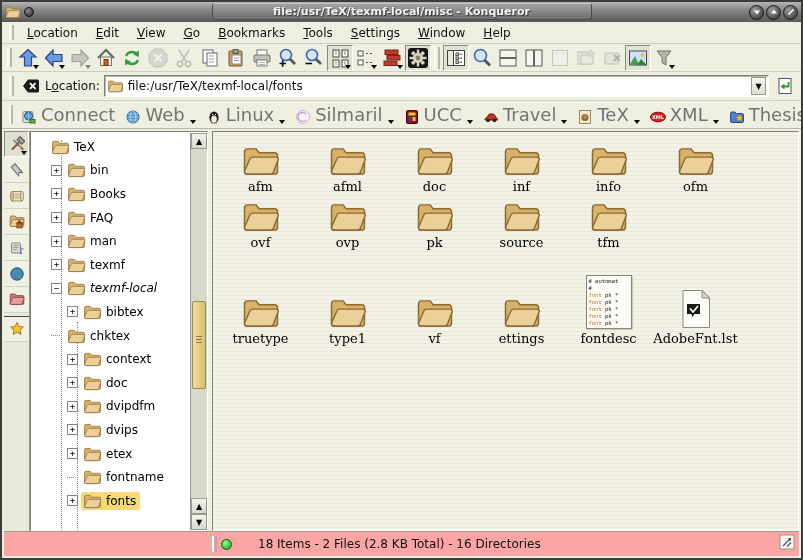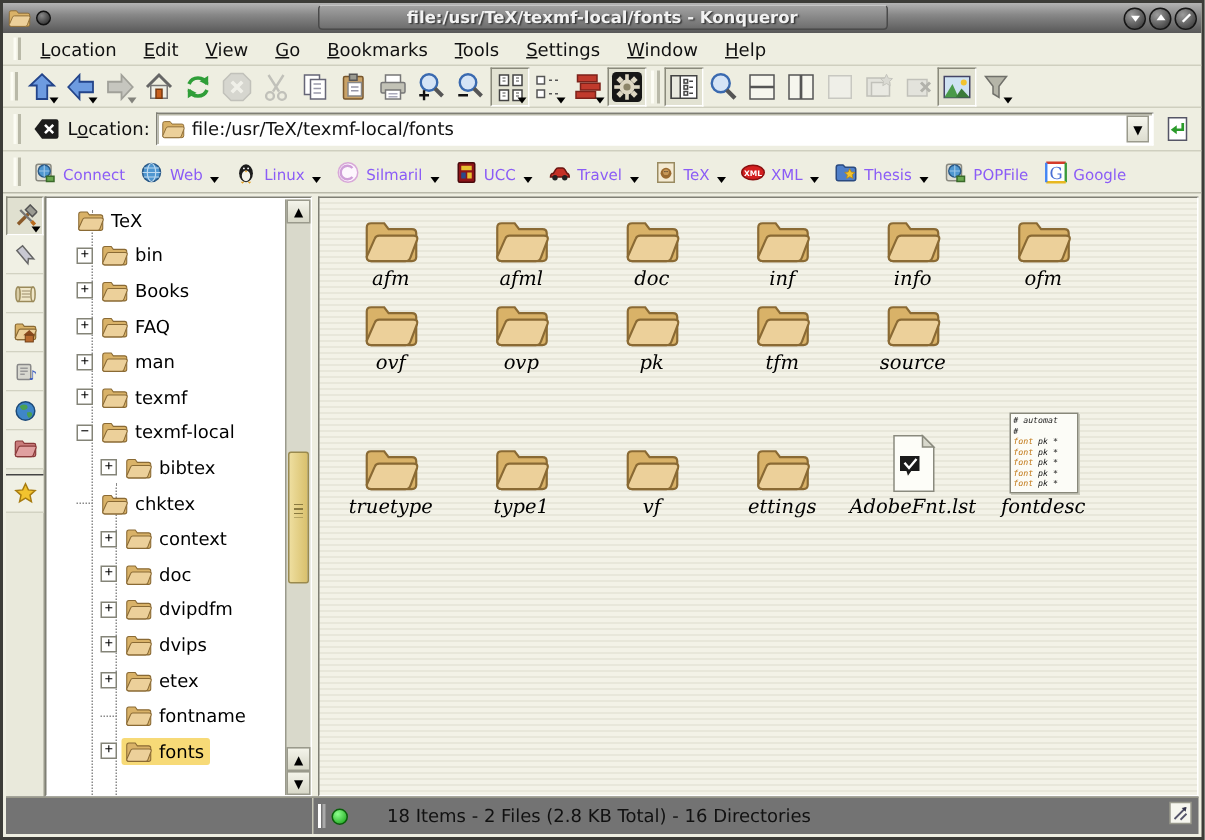--- a/index.html
+++ b/index.html
@@ -29,60 +29,60 @@
 
   .locationbar{height:29px;display:flex;align-items:center;padding:0 4px;border-bottom:1px solid #cfcfbf;gap:4px;}
   .loc-label{font-size:12px;color:#111;white-space:nowrap;}
   .combo{flex:1;height:22px;background:#fff;border:1px solid #7f7f74;border-bottom-color:#fff;border-right-color:#fff;box-shadow:inset 1px 1px 0 #b9b9aa;display:flex;align-items:center;padding:0 2px;gap:4px;}
   .combo-text{font-size:12px;color:#111;flex:1;white-space:nowrap;overflow:hidden;}
   .combo-arrow{width:15px;height:18px;background:linear-gradient(180deg,#f6f6ee,#ddddd0);border:1px solid #9a9a8c;display:flex;align-items:center;justify-content:center;font-size:8px;color:#000;}
   .go-btn{width:24px;height:24px;display:flex;align-items:center;justify-content:center;}
 
   .bookmarkbar{height:28px;display:flex;align-items:center;padding:0 4px;border-bottom:1px solid #b9b9aa;}
   .bm{display:flex;align-items:flex-end;gap:4px;padding:2px 5px;position:relative;}
-  .bm-label{font-size:10px;color:#8b5cf6;white-space:nowrap;}
+  .bm-label{font-size:18px;color:#737373;white-space:nowrap;}
   .bm .caret{position:static;border-top-color:#000;margin-left:1px;margin-bottom:1px;}
 
   
   .main{position:absolute;top:129px;bottom:27px;left:2px;right:2px;display:flex;}
   .side-strip{width:26px;background:#e9e9db;border-right:1px solid #9a9a8c;display:flex;flex-direction:column;}
   .strip-btn{position:relative;height:26px;display:flex;align-items:center;justify-content:center;border-bottom:1px solid #d2d2c2;background:#f0f0e4;}
   .strip-btn.active{background:#e0e0d0;border:1px solid;border-color:#8a8a7c #fff #fff #8a8a7c;}
   .strip-btn.gap{margin-top:3px;border-top:1px solid #444;}
   .tree-panel{width:178px;position:relative;background:#fff;border:1px solid #7f7f74;border-bottom-color:#fff;border-right-color:#fff;}
   .tree-rows{position:absolute;top:1px;left:0;right:17px;bottom:0;overflow:hidden;padding-top:2px;}
   .spine{position:absolute;border-left:1px dotted #8a8a8a;width:0;}
   .tree-row{height:23.6px;display:flex;align-items:center;font-size:12px;color:#000;position:relative;}
   .expander{width:11px;height:11px;border:1px solid #848478;background:#fff;display:flex;align-items:center;justify-content:center;font-size:9px;line-height:9px;font-family:"DejaVu Sans Mono",monospace;flex:none;margin-right:3px;}
   .exp-none{width:11px;height:0;border-top:1px dotted #8a8a8a;margin-right:3px;flex:none;}
   .tree-sel{display:flex;align-items:center;gap:4px;padding:1px 4px 1px 2px;border-radius:2px;}
   .tree-row.selected .tree-sel{background:#f7da77;}
-  .tree-row.italic .tree-label{}
+  .tree-row.italic .tree-label{font-style:italic;}
   .tree-label{white-space:nowrap;}
 
   
   .vscroll{position:absolute;top:1px;right:0;bottom:0;width:17px;background:#d9d9cb;border-left:1px solid #9a9a8c;}
   .sb-btn{position:absolute;left:0;right:0;height:16px;background:linear-gradient(180deg,#f4f4ea,#d8d8c8);border:1px solid #9a9a8c;display:flex;align-items:center;justify-content:center;font-size:8px;color:#000;}
   .sb-thumb{position:absolute;left:1px;right:1px;background:linear-gradient(90deg,#eede9f,#d9c06c);border:1px solid #9a8a4e;border-radius:2px;}
   .sb-thumb::after{content:"";position:absolute;left:3px;right:3px;top:40%;height:9px;background:repeating-linear-gradient(180deg,#8a7a40 0 1px,transparent 1px 3px);}
 
   .splitter{width:4px;background:#eeeee1;}
-  .icon-view{flex:1;border:1px solid #7f7f74;border-bottom-color:#fff;border-right-color:#fff;background:repeating-linear-gradient(180deg,#f3f2e7 0 3px,#e8e7da 3px 4px);overflow:hidden;padding:8px 0 0 4px;font-style:italic;}
+  .icon-view{flex:1;border:1px solid #7f7f74;border-bottom-color:#fff;border-right-color:#fff;background:repeating-linear-gradient(180deg,#f3f2e7 0 3px,#e8e7da 3px 4px);overflow:hidden;padding:8px 0 0 4px;}
   .grid-row{display:flex;}
   .cell{width:87px;display:flex;flex-direction:column;align-items:center;justify-content:flex-end;}
   .row-a .cell{height:54px;}
   .row-b .cell{height:56px;}
   .row-c .cell{height:96px;}
   .cell-label{font-family:"DejaVu Serif","Liberation Serif",serif;font-size:13px;color:#000;margin-top:2px;white-space:nowrap;}
   .file-text-icon{width:46px;height:54px;background:#fcfcf7;border:1px solid #88887a;box-shadow:1px 1px 0 #c9c9ba;padding:2px 1px 0 2px;overflow:hidden;}
   .pl{font-family:"DejaVu Sans Mono","Liberation Mono",monospace;font-size:5.5px;line-height:7px;color:#1a1a1a;white-space:nowrap;}
   .pl b{color:#c07614;font-weight:normal;}
 
   
-  .statusbar{position:absolute;left:2px;right:2px;bottom:2px;height:25px;background:#737373;border-top:1px solid #9a9a8c;display:flex;align-items:center;}
+  .statusbar{position:absolute;left:2px;right:2px;bottom:2px;height:25px;background:#fca5a5;border-top:1px solid #9a9a8c;display:flex;align-items:center;}
   .status-left{width:205px;height:100%;border-right:1px solid #c6c6b6;}
   .status-handle{width:5px;height:16px;margin:0 4px 0 3px;border-left:2px solid #fff;border-right:2px solid #aaa;}
   .led{width:11px;height:11px;border-radius:50%;background:radial-gradient(circle at 35% 30%,#8dff8d,#12a012);border:1px solid #0a600a;margin-right:26px;}
   .status-text{font-size:12px;color:#111;}
   .resize-grip{margin-left:auto;margin-right:4px;}
 </style>
 </head>
 <body>
 
 <div class="window">
@@ -91,21 +91,21 @@
     <div class="tb-left">
       <span style="display:flex;">
           <svg width="16" height="14" viewBox="0 0 40 34">
             <path d="M3 8 Q3 5 6 5 L15 5 L18 9 L34 9 Q37 9 37 12 L37 28 Q37 31 34 31 L6 31 Q3 31 3 28 Z" fill="#d9b268" stroke="#8a6a34" stroke-width="1.5"></path>
             <path d="M3 28 L8.5 15.5 Q9.3 13.5 11.5 13.5 L35 13.5 Q38.5 13.5 37.5 16.5 L33 28.5 Q32.2 31 29.5 31 L6 31 Q3 31 3 28 Z" fill="#ecd09a" stroke="#8a6a34" stroke-width="1.5"></path>
           </svg>
         </span>
       <span class="tb-sticky"></span>
     </div>
     <div class="tb-capsule">
-      <span class="tb-title">file:/usr/TeX/texmf-local/fonts - Konqueror</span>
+      <span class="tb-title">file:/usr/TeX/texmf-local/misc - Konqueror</span>
     </div>
     <div class="tb-buttons">
       <span class="tb-btn">
           <svg width="8" height="8" viewBox="0 0 8 8">
             <path d="M1 2.5 L7 2.5 L4 6.5 Z" fill="#fff"></path>
           </svg>
         </span>
       <span class="tb-btn">
           <svg width="8" height="8" viewBox="0 0 8 8">
             <path d="M1 5.5 L7 5.5 L4 1.5 Z" fill="#fff"></path>
@@ -909,31 +909,31 @@
             </span>
             <div class="cell-label">pk</div>
           </div>
           <div class="cell">
             <span style="display: flex;">
               <svg width="40" height="33" viewBox="0 0 40 34">
                 <path d="M3 8 Q3 5 6 5 L15 5 L18 9 L34 9 Q37 9 37 12 L37 28 Q37 31 34 31 L6 31 Q3 31 3 28 Z" fill="#d9b268" stroke="#8a6a34" stroke-width="1.5"></path>
                 <path d="M3 28 L8.5 15.5 Q9.3 13.5 11.5 13.5 L35 13.5 Q38.5 13.5 37.5 16.5 L33 28.5 Q32.2 31 29.5 31 L6 31 Q3 31 3 28 Z" fill="#ecd09a" stroke="#8a6a34" stroke-width="1.5"></path>
               </svg>
             </span>
+            <div class="cell-label">source</div>
+          </div>
+          <div class="cell">
+            <span style="display: flex;">
+              <svg width="40" height="33" viewBox="0 0 40 34">
+                <path d="M3 8 Q3 5 6 5 L15 5 L18 9 L34 9 Q37 9 37 12 L37 28 Q37 31 34 31 L6 31 Q3 31 3 28 Z" fill="#d9b268" stroke="#8a6a34" stroke-width="1.5"></path>
+                <path d="M3 28 L8.5 15.5 Q9.3 13.5 11.5 13.5 L35 13.5 Q38.5 13.5 37.5 16.5 L33 28.5 Q32.2 31 29.5 31 L6 31 Q3 31 3 28 Z" fill="#ecd09a" stroke="#8a6a34" stroke-width="1.5"></path>
+              </svg>
+            </span>
             <div class="cell-label">tfm</div>
           </div>
-          <div class="cell">
-            <span style="display: flex;">
-              <svg width="40" height="33" viewBox="0 0 40 34">
-                <path d="M3 8 Q3 5 6 5 L15 5 L18 9 L34 9 Q37 9 37 12 L37 28 Q37 31 34 31 L6 31 Q3 31 3 28 Z" fill="#d9b268" stroke="#8a6a34" stroke-width="1.5"></path>
-                <path d="M3 28 L8.5 15.5 Q9.3 13.5 11.5 13.5 L35 13.5 Q38.5 13.5 37.5 16.5 L33 28.5 Q32.2 31 29.5 31 L6 31 Q3 31 3 28 Z" fill="#ecd09a" stroke="#8a6a34" stroke-width="1.5"></path>
-              </svg>
-            </span>
-            <div class="cell-label">source</div>
-          </div>
         </div>
         <div class="grid-row row-c">
           <div class="cell">
             <span style="display: flex;">
               <svg width="40" height="33" viewBox="0 0 40 34">
                 <path d="M3 8 Q3 5 6 5 L15 5 L18 9 L34 9 Q37 9 37 12 L37 28 Q37 31 34 31 L6 31 Q3 31 3 28 Z" fill="#d9b268" stroke="#8a6a34" stroke-width="1.5"></path>
                 <path d="M3 28 L8.5 15.5 Q9.3 13.5 11.5 13.5 L35 13.5 Q38.5 13.5 37.5 16.5 L33 28.5 Q32.2 31 29.5 31 L6 31 Q3 31 3 28 Z" fill="#ecd09a" stroke="#8a6a34" stroke-width="1.5"></path>
               </svg>
             </span>
             <div class="cell-label">truetype</div>
@@ -957,43 +957,43 @@
             <div class="cell-label">vf</div>
           </div>
           <div class="cell">
             <span style="display: flex;">
               <svg width="40" height="33" viewBox="0 0 40 34">
                 <path d="M3 8 Q3 5 6 5 L15 5 L18 9 L34 9 Q37 9 37 12 L37 28 Q37 31 34 31 L6 31 Q3 31 3 28 Z" fill="#d9b268" stroke="#8a6a34" stroke-width="1.5"></path>
                 <path d="M3 28 L8.5 15.5 Q9.3 13.5 11.5 13.5 L35 13.5 Q38.5 13.5 37.5 16.5 L33 28.5 Q32.2 31 29.5 31 L6 31 Q3 31 3 28 Z" fill="#ecd09a" stroke="#8a6a34" stroke-width="1.5"></path>
               </svg>
             </span>
             <div class="cell-label">ettings</div>
-          </div>
-          <div class="cell">
-            <span style="display: flex;">
-              <svg width="34" height="40" viewBox="0 0 34 40">
-                <path d="M4 1.5 H23 L30.5 9 V38.5 H4 Z" fill="#fdfdf8" stroke="#8a8a7e"></path>
-                <path d="M23 1.5 V9 H30.5 Z" fill="#d8d8cc" stroke="#8a8a7e"></path>
-                <path d="M8 15 h13 v10 h-5.5 l-2.2 3.2 -1 -3.2 H8 Z" fill="#1a1a1a"></path>
-                <path d="M11 19.5 l3 3.5 5 -6" stroke="#fff" fill="none" stroke-width="1.6"></path>
-              </svg>
-            </span>
-            <div class="cell-label">AdobeFnt.lst</div>
           </div>
           <div class="cell">
             <div class="file-text-icon">
               <div class="pl"># automat</div>
               <div class="pl">#</div>
               <div class="pl"><b>font</b> pk *</div>
               <div class="pl"><b>font</b> pk *</div>
               <div class="pl"><b>font</b> pk *</div>
               <div class="pl"><b>font</b> pk *</div>
               <div class="pl"><b>font</b> pk *</div>
             </div>
             <div class="cell-label">fontdesc</div>
+          </div>
+          <div class="cell">
+            <span style="display: flex;">
+              <svg width="34" height="40" viewBox="0 0 34 40">
+                <path d="M4 1.5 H23 L30.5 9 V38.5 H4 Z" fill="#fdfdf8" stroke="#8a8a7e"></path>
+                <path d="M23 1.5 V9 H30.5 Z" fill="#d8d8cc" stroke="#8a8a7e"></path>
+                <path d="M8 15 h13 v10 h-5.5 l-2.2 3.2 -1 -3.2 H8 Z" fill="#1a1a1a"></path>
+                <path d="M11 19.5 l3 3.5 5 -6" stroke="#fff" fill="none" stroke-width="1.6"></path>
+              </svg>
+            </span>
+            <div class="cell-label">AdobeFnt.lst</div>
           </div>
         </div>
       </div>
   </div>
 
   <div class="statusbar">
     <div class="status-left"></div>
     <span class="status-handle"></span>
     <span class="led"></span>
     <span class="status-text">18 Items - 2 Files (2.8 KB Total) - 16 Directories</span>

